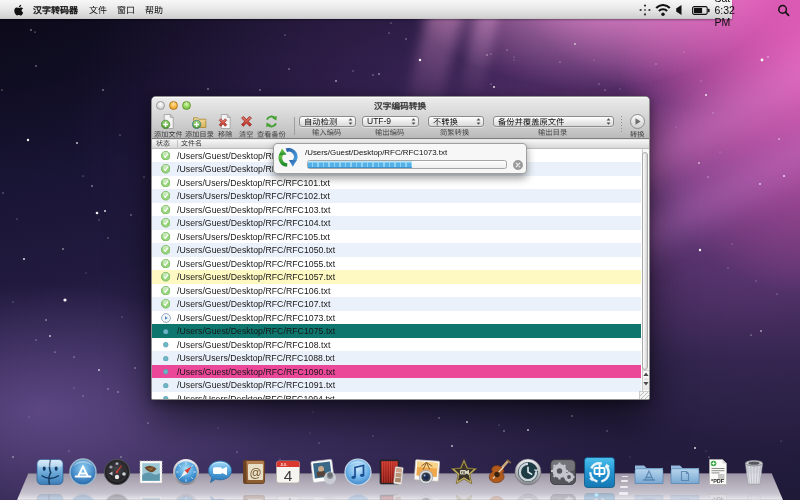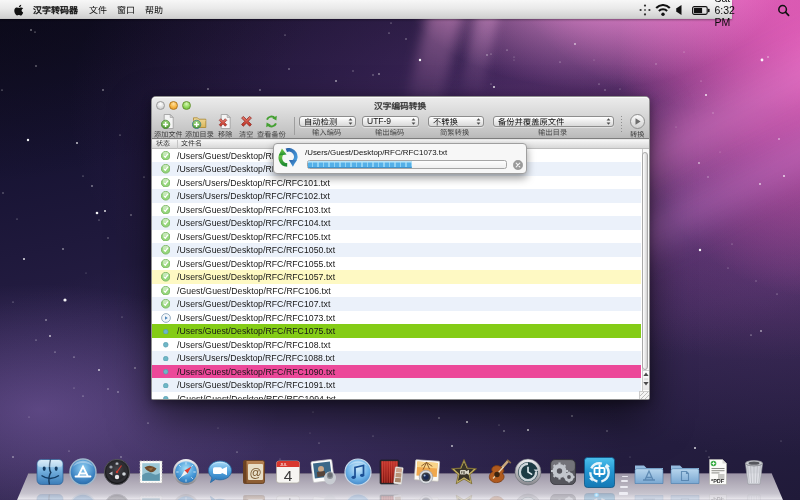--- a/index.html
+++ b/index.html
@@ -558,21 +558,21 @@
         </svg>
         <div class="rtxt">/Users/Guest/Desktop/RFC/RFC104.txt</div>
       </div>
       <div class="row" style="top:89.50px;background:#ffffff">
         <svg class="abs" style="left:8.5px;top:2px" width="9.5" height="9.5" viewBox="0 0 10 10">
           <circle cx="5" cy="5" r="4.6" fill="#97d67d"></circle>
           <circle cx="5" cy="5" r="4.6" fill="none" stroke="#6cb052" stroke-width="0.8"></circle>
           <ellipse cx="5" cy="2.9" rx="3.1" ry="2.1" fill="rgba(255,255,255,0.45)"></ellipse>
           <path d="M3.1 5.1 L4.5 6.6 L7.0 3.4" fill="none" stroke="#fff" stroke-width="1.3" stroke-linecap="round" stroke-linejoin="round"></path>
         </svg>
-        <div class="rtxt">/Users/Guest/Desktop/RFC/RFC105.txt</div>
+        <div class="rtxt">/Users/Users/Desktop/RFC/RFC105.txt</div>
       </div>
       <div class="row" style="top:103.00px;background:#ebf1fa">
         <svg class="abs" style="left:8.5px;top:2px" width="9.5" height="9.5" viewBox="0 0 10 10">
           <circle cx="5" cy="5" r="4.6" fill="#97d67d"></circle>
           <circle cx="5" cy="5" r="4.6" fill="none" stroke="#6cb052" stroke-width="0.8"></circle>
           <ellipse cx="5" cy="2.9" rx="3.1" ry="2.1" fill="rgba(255,255,255,0.45)"></ellipse>
           <path d="M3.1 5.1 L4.5 6.6 L7.0 3.4" fill="none" stroke="#fff" stroke-width="1.3" stroke-linecap="round" stroke-linejoin="round"></path>
         </svg>
         <div class="rtxt">/Users/Guest/Desktop/RFC/RFC1050.txt</div>
       </div>
@@ -594,39 +594,39 @@
         </svg>
         <div class="rtxt">/Users/Guest/Desktop/RFC/RFC1057.txt</div>
       </div>
       <div class="row" style="top:143.50px;background:#ffffff">
         <svg class="abs" style="left:8.5px;top:2px" width="9.5" height="9.5" viewBox="0 0 10 10">
           <circle cx="5" cy="5" r="4.6" fill="#97d67d"></circle>
           <circle cx="5" cy="5" r="4.6" fill="none" stroke="#6cb052" stroke-width="0.8"></circle>
           <ellipse cx="5" cy="2.9" rx="3.1" ry="2.1" fill="rgba(255,255,255,0.45)"></ellipse>
           <path d="M3.1 5.1 L4.5 6.6 L7.0 3.4" fill="none" stroke="#fff" stroke-width="1.3" stroke-linecap="round" stroke-linejoin="round"></path>
         </svg>
-        <div class="rtxt">/Guest/Guest/Desktop/RFC/RFC106.txt</div>
+        <div class="rtxt">/Users/Guest/Desktop/RFC/RFC106.txt</div>
       </div>
       <div class="row" style="top:157.00px;background:#ebf1fa">
         <svg class="abs" style="left:8.5px;top:2px" width="9.5" height="9.5" viewBox="0 0 10 10">
           <circle cx="5" cy="5" r="4.6" fill="#97d67d"></circle>
           <circle cx="5" cy="5" r="4.6" fill="none" stroke="#6cb052" stroke-width="0.8"></circle>
           <ellipse cx="5" cy="2.9" rx="3.1" ry="2.1" fill="rgba(255,255,255,0.45)"></ellipse>
           <path d="M3.1 5.1 L4.5 6.6 L7.0 3.4" fill="none" stroke="#fff" stroke-width="1.3" stroke-linecap="round" stroke-linejoin="round"></path>
         </svg>
         <div class="rtxt">/Users/Guest/Desktop/RFC/RFC107.txt</div>
       </div>
       <div class="row" style="top:170.50px;background:#ffffff">
         <svg class="abs" style="left:8.5px;top:2px" width="10" height="10" viewBox="0 0 10 10">
           <circle cx="5" cy="5" r="4.4" fill="#f2f6fa" stroke="#8ca6bc" stroke-width="0.9"></circle>
           <path d="M4.0 3.2 L6.8 5 L4.0 6.8 Z" fill="#5088bc"></path>
         </svg>
         <div class="rtxt">/Users/Guest/Desktop/RFC/RFC1073.txt</div>
       </div>
-      <div class="row" style="top:184.00px;background:#84cc16">
+      <div class="row" style="top:184.00px;background:#0f766e">
         <svg class="abs" style="left:11px;top:4.5px" width="5.5" height="5.5" viewBox="0 0 6 6">
           <circle cx="3" cy="3" r="2.6" fill="#6fb7c7" stroke="#4e98aa" stroke-width="0.6"></circle>
         </svg>
         <div class="rtxt">/Users/Guest/Desktop/RFC/RFC1075.txt</div>
       </div>
       <div class="row" style="top:197.50px;background:#ffffff">
         <svg class="abs" style="left:11px;top:4.5px" width="5.5" height="5.5" viewBox="0 0 6 6">
           <circle cx="3" cy="3" r="2.6" fill="#6fb7c7" stroke="#4e98aa" stroke-width="0.6"></circle>
         </svg>
         <div class="rtxt">/Users/Guest/Desktop/RFC/RFC108.txt</div>
@@ -646,21 +646,21 @@
       <div class="row" style="top:238.00px;background:#ebf1fa">
         <svg class="abs" style="left:11px;top:4.5px" width="5.5" height="5.5" viewBox="0 0 6 6">
           <circle cx="3" cy="3" r="2.6" fill="#6fb7c7" stroke="#4e98aa" stroke-width="0.6"></circle>
         </svg>
         <div class="rtxt">/Users/Guest/Desktop/RFC/RFC1091.txt</div>
       </div>
       <div class="row" style="top:251.50px;background:#ffffff">
         <svg class="abs" style="left:11px;top:4.5px" width="5.5" height="5.5" viewBox="0 0 6 6">
           <circle cx="3" cy="3" r="2.6" fill="#6fb7c7" stroke="#4e98aa" stroke-width="0.6"></circle>
         </svg>
-        <div class="rtxt">/Guest/Guest/Desktop/RFC/RFC1094.txt</div>
+        <div class="rtxt">/Users/Users/Desktop/RFC/RFC1094.txt</div>
       </div>
       <div class="abs" style="left:489.5px;top:8.5px;width:7.5px;height:250.5px;background:#fafafa;border-left:1px solid #c9c9c9"></div>
       <div class="abs" style="left:489.9px;top:11.5px;width:6.3px;height:218px;border-radius:3px;background:linear-gradient(90deg,#ffffff,#e2e2e2 70%,#cfcfcf);border:0.8px solid #a9a9a9"></div>
       <div class="abs" style="left:489.5px;top:230px;width:7.5px;height:20px;background:linear-gradient(#fdfdfd,#e8e8e8);border-left:1px solid #c9c9c9;border-top:1px solid #cfcfcf"></div>
       <svg class="abs" style="left:490.8px;top:232px" width="6" height="20" viewBox="0 0 6 20">
         <path d="M3 0.5 L5.6 4 L0.4 4 Z" fill="#4a4a4a"></path>
         <path d="M3 13.5 L5.6 10 L0.4 10 Z" fill="#4a4a4a"></path>
         <path d="M1 6.8 H5 M1 7.8 H5" stroke="#c9c9c9" stroke-width="0.5"></path>
       </svg>
       <div class="abs" style="left:487px;top:250.5px;width:10px;height:8.5px;background:#f4f4f4;border-left:1px solid #ccc;border-top:1px solid #ccc;background-image:repeating-linear-gradient(135deg,transparent 0 2.2px,#bdbdbd 2.2px 3px)"></div>

